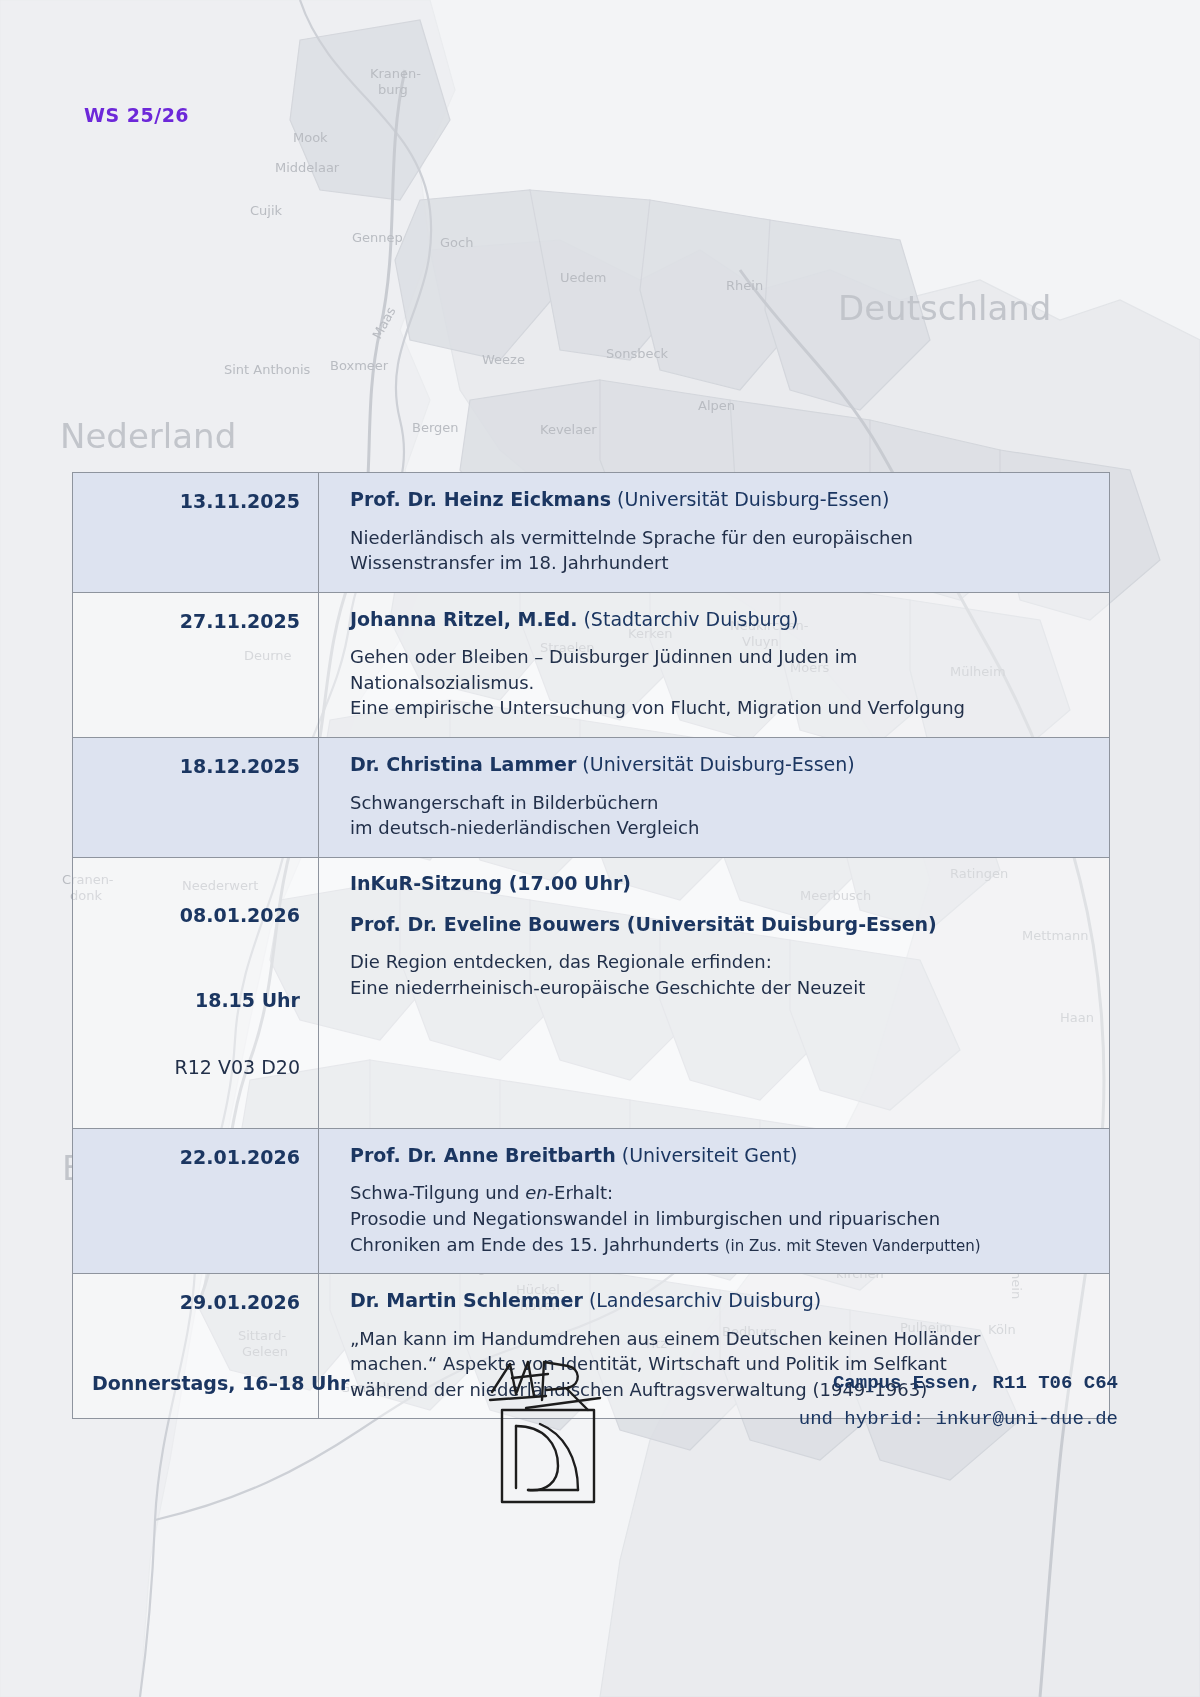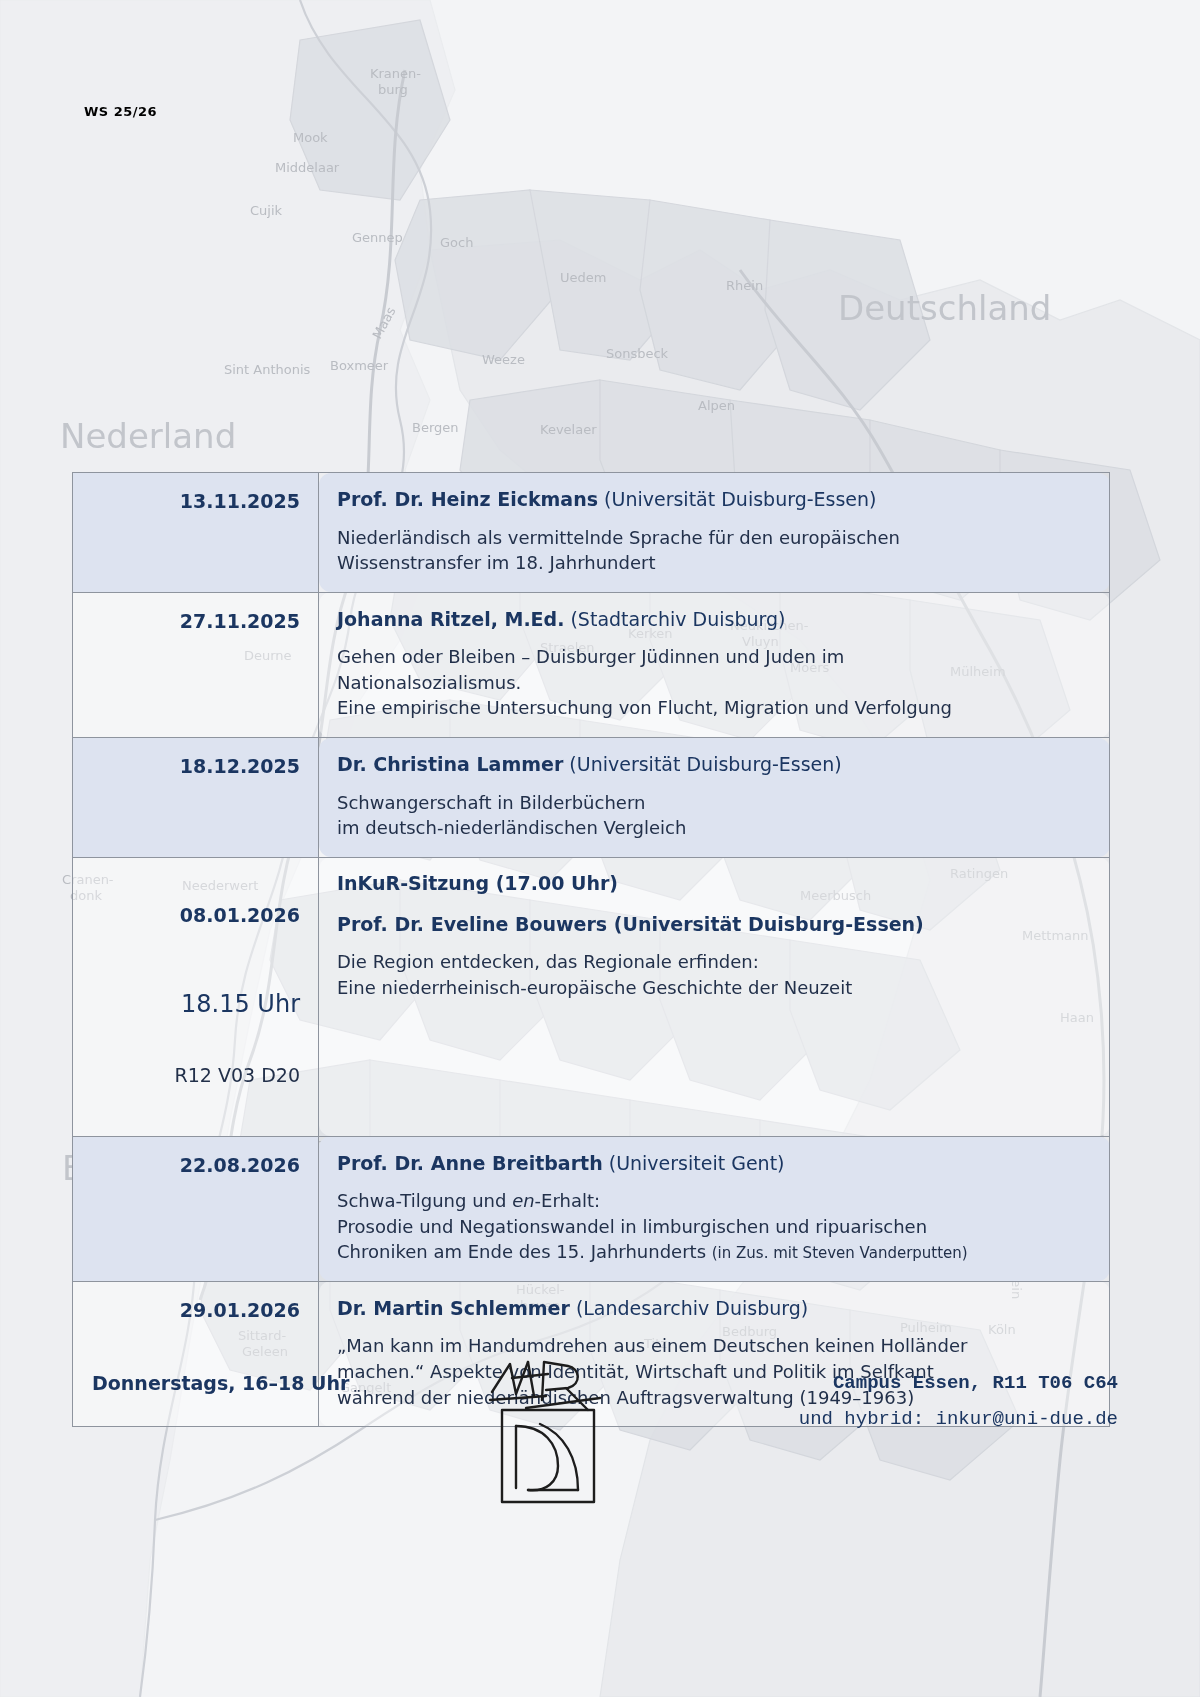--- a/index.html
+++ b/index.html
@@ -71,22 +71,22 @@
   .title {
     color: #1b3661;
     font-size: 37px;
     font-weight: bold;
     line-height: 1.25;
     letter-spacing: -0.2px;
     margin: 0;
     white-space: pre-line;
   }
   .semester {
-    color: #000000;
-    font-size: 13px;
+    color: #6d28d9;
+    font-size: 19px;
     font-weight: bold;
     margin-top: 26px;
     letter-spacing: 0.5px;
   }
 
   
   .schedule {
     position: absolute;
     left: 72px;
     top: 472px;
@@ -112,22 +112,21 @@
     width: 213px;
     text-align: right;
     padding-right: 18px;
     color: #1b3661;
     font-weight: bold;
     font-size: 19px;
     white-space: pre-line;
     line-height: 1.55;
   }
   td.col-body {
-    padding-left: 18px;
-    border-radius: 12px;
+    padding-left: 31px;
   }
   .speaker {
     color: #1b3661;
     font-size: 19px;
     margin-bottom: 12px;
     line-height: 1.35;
   }
   .speaker b {
     font-weight: bold;
   }
@@ -147,22 +146,22 @@
     font-style: italic;
     margin-top: 20px;
   }
   .sitzung-title {
     color: #1b3661;
     font-size: 19px;
     font-weight: bold;
     margin-bottom: 18px;
   }
   .date-sub {
-    font-size: 24px;
-    font-weight: normal;
+    font-size: 19px;
+    font-weight: bold;
   }
   .date-room {
     font-weight: normal;
     font-size: 19px;
     color: #22304a;
   }
 
   
   .organizers {
     position: absolute;
@@ -376,21 +375,21 @@
           <div class="sitzung-title">InKuR-Sitzung (17.00 Uhr)</div>
           <div class="speaker">
             <b>Prof. Dr. Eveline Bouwers (Universität Duisburg-Essen)</b>
           </div>
           <div class="talk">Die Region entdecken, das Regionale erfinden:
 Eine niederrheinisch-europäische Geschichte der Neuzeit</div>
         </td>
       </tr>
 
       <tr class="row-shade">
-        <td class="col-date">22.08.2026</td>
+        <td class="col-date">22.01.2026</td>
         <td class="col-body">
           <div class="speaker">
             <b>Prof. Dr. Anne Breitbarth</b>
             <span class="affil">(Universiteit Gent)</span>
           </div>
           <div class="talk"><span>Schwa-Tilgung und </span><i>en</i><span>-Erhalt:</span><br><span>Prosodie und Negationswandel in limburgischen und ripuarischen</span><br><span>Chroniken am Ende des 15. Jahrhunderts </span><span class="small">(in Zus. mit Steven Vanderputten)</span></div>
         </td>
       </tr>
 
       <tr class="row-plain">

